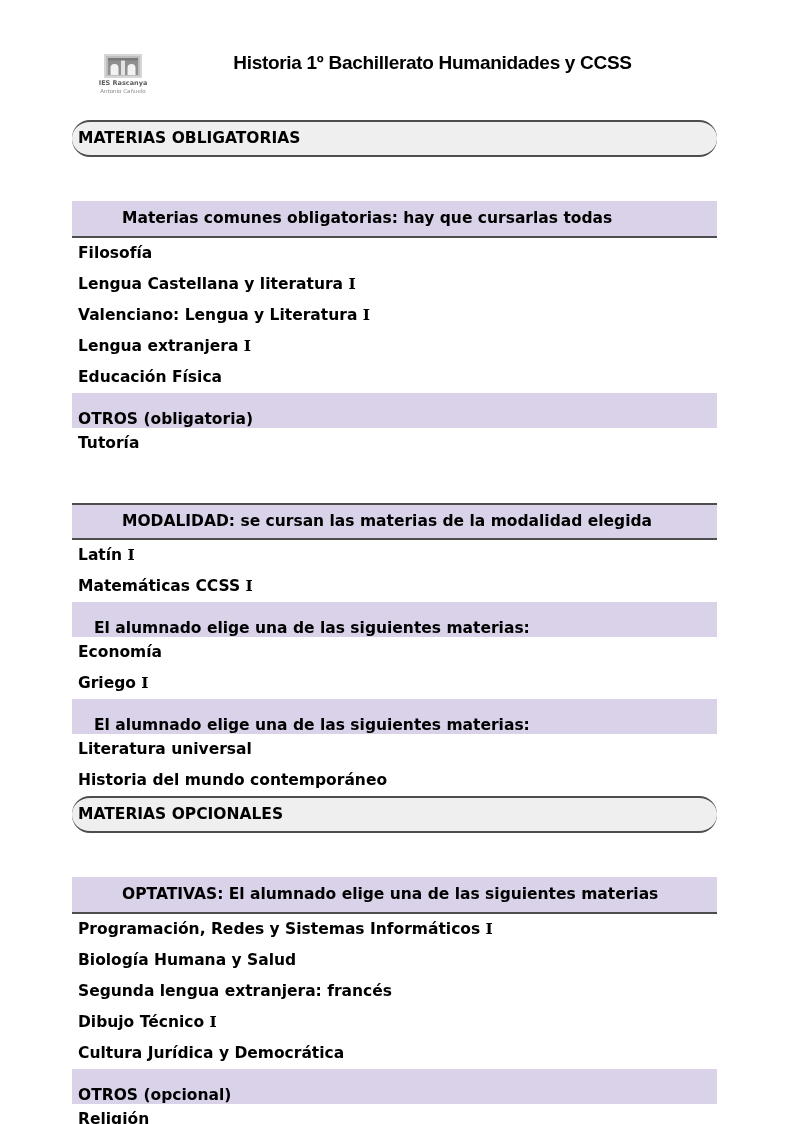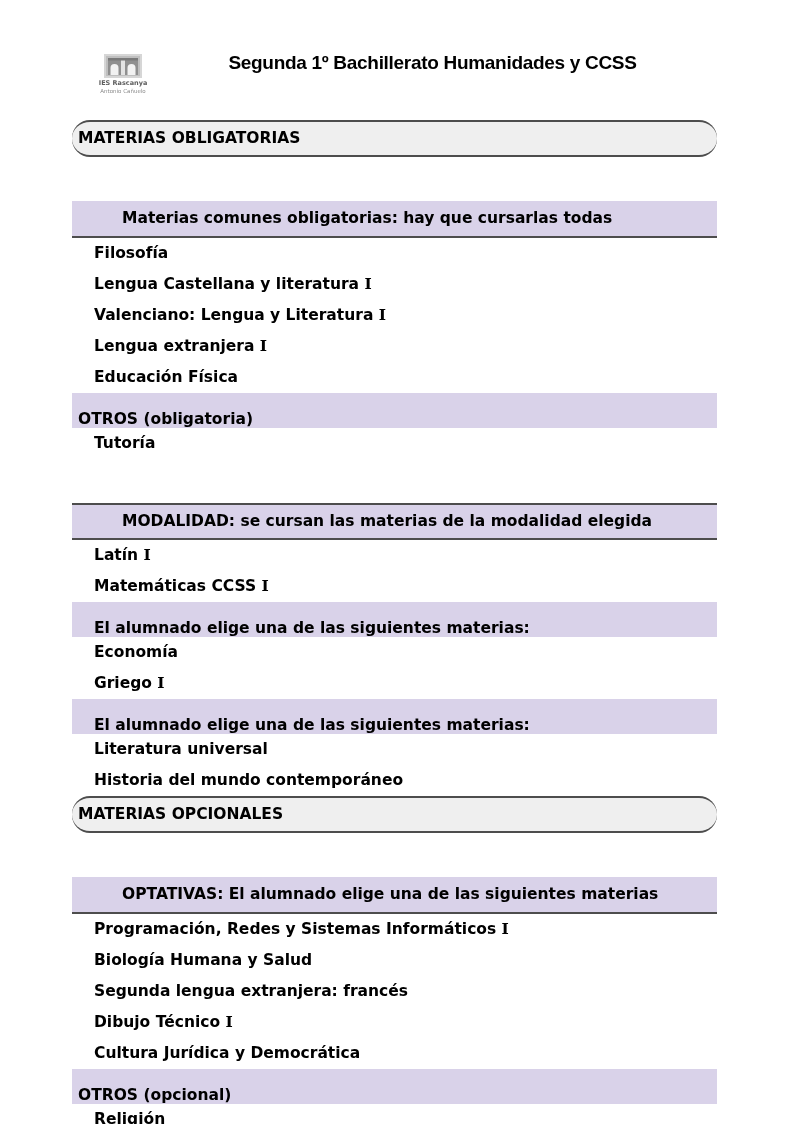--- a/index.html
+++ b/index.html
@@ -45,21 +45,21 @@
   .subjects-table{
     position:absolute;left:72px;top:120px;width:645px;
   }
   .row{
     display:flex;align-items:center;
     padding-left:6px;
     font-weight:bold;font-size:15.5px;line-height:1.1;
     background:#ffffff;
     white-space:nowrap;
   }
-  .row.item{height:31px;margin-left:16px;}
+  .row.item{height:31px;}
   .row.section{
     height:37px;background:var(--header-gray);
     border-top:2px solid var(--border-dark);
     border-bottom:2px solid var(--border-dark);
     border-radius:18px;
   }
   .row.header{
     height:37px;background:var(--header-lavender);
     border-top:2px solid var(--border-dark);
     border-bottom:2px solid var(--border-dark);
@@ -97,21 +97,21 @@
           <path d="M6.5 21 v-7 a4 4 0 0 1 8 0 v7 z" fill="#f2f2f2"></path>
           <path d="M23.5 21 v-7 a4 4 0 0 1 8 0 v7 z" fill="#f2f2f2"></path>
           <rect x="17" y="4" width="4" height="17" fill="#e3e3e3"></rect>
           <rect x="4" y="4" width="30" height="2.5" fill="#7a7a7a"></rect>
         </svg>
       </span>
       <div class="logo-name">IES Rascanya</div>
       <div class="logo-subtitle">Antonio Cañuelo</div>
     </div>
 
-    <h1 class="page-title">Segunda 1º Bachillerato Humanidades y CCSS</h1>
+    <h1 class="page-title">Historia 1º Bachillerato Humanidades y CCSS</h1>
   </div>
 
   <div class="subjects-table" id="subjects-table">
       <div class="row section">
         <span class="row-label">MATERIAS OBLIGATORIAS</span>
       </div>
       <div class="row header">
         <span class="row-label">Materias comunes obligatorias: hay que cursarlas todas</span>
       </div>
       <div class="row item">

